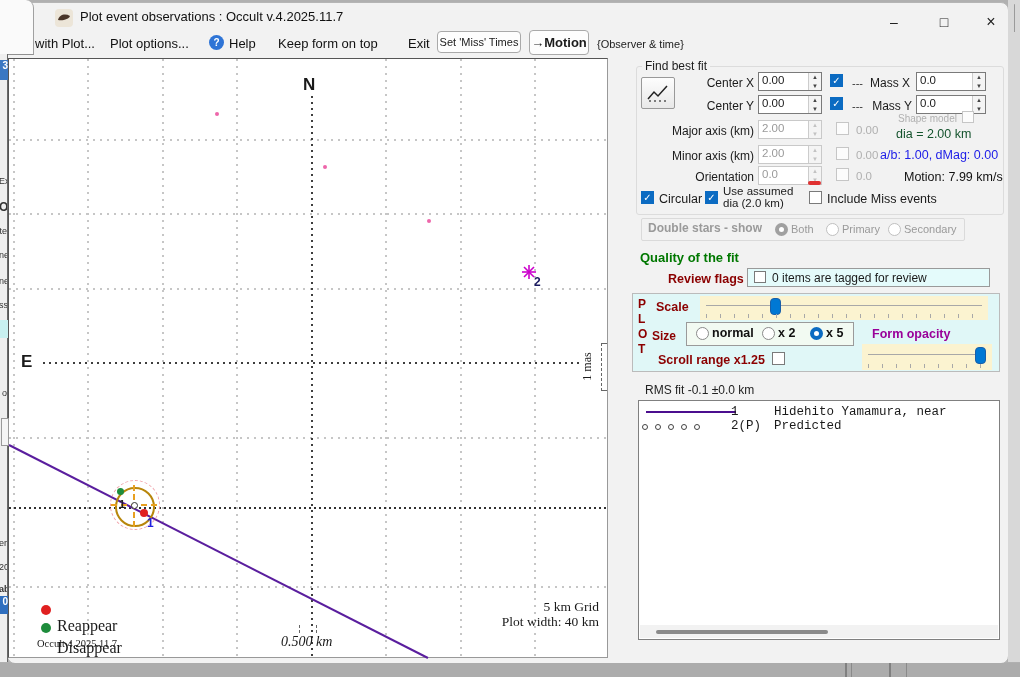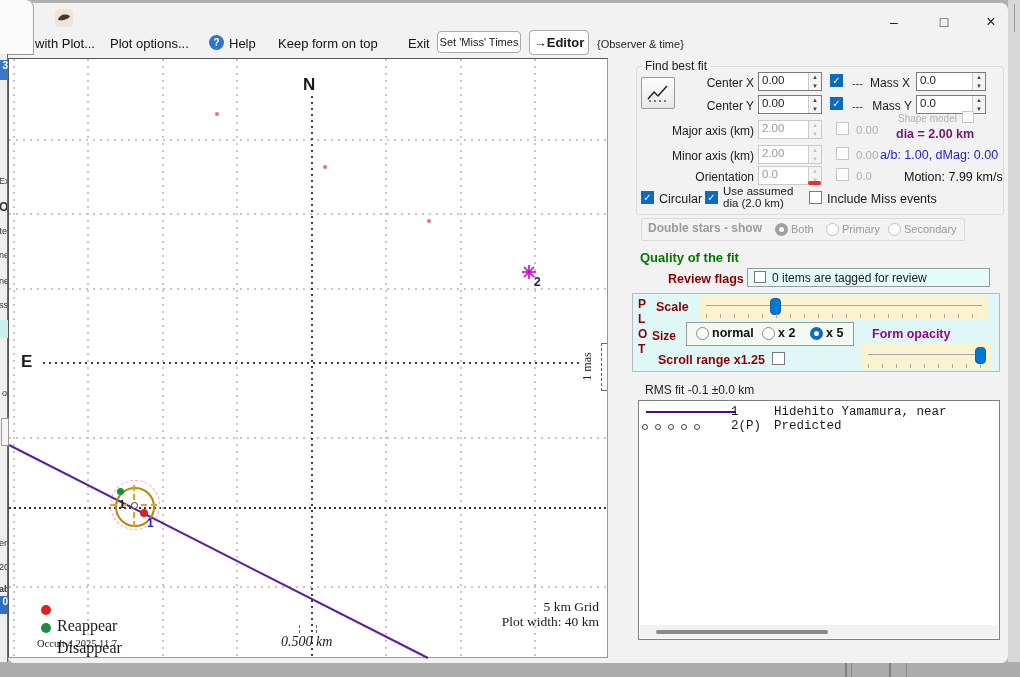--- a/index.html
+++ b/index.html
@@ -50,32 +50,33 @@
 <div id="screen">
 
   <div class="abs" id="win"></div>
 
   <span class="abs" style="left:55px;top:9px;">
     <svg width="18" height="18">
         <rect x="0" y="0" width="18" height="18" rx="4" fill="#ece5d8"></rect>
       <path d="M3,11 C4,6 10,4 15,7 C14,10 8,12 3,11 Z" fill="#4a3629"></path>
       </svg>
   </span>
+  <span class="abs" style="left:80px;top:9px;font-size:13px;color:#111;">Plot event observations : Occult v.4.2025.11.7</span>
   <span class="abs winbtn" style="left:878px;top:10px;">–</span>
   <span class="abs winbtn" style="left:928px;top:10px;">□</span>
   <span class="abs winbtn" style="left:975px;top:10px;font-size:16px;">×</span>
 
   <span class="abs menu-item" style="left:35px;top:36px;">with Plot...</span>
   <span class="abs menu-item" style="left:110px;top:36px;">Plot options...</span>
   <span class="abs" style="left:209px;top:35px;width:15px;height:15px;border-radius:50%;background:#2e74d6;color:#fff;font-size:10px;font-weight:bold;text-align:center;line-height:15px;">?</span>
   <span class="abs menu-item" style="left:229px;top:36px;">Help</span>
   <span class="abs menu-item" style="left:278px;top:36px;">Keep form on top</span>
   <span class="abs menu-item" style="left:408px;top:36px;">Exit</span>
   <span class="abs mbtn" style="left:437px;top:31px;width:82px;height:20px;font-size:11px;line-height:20px;">Set 'Miss' Times</span>
-  <span class="abs mbtn" style="left:529px;top:30px;width:58px;height:23px;font-weight:bold;font-size:13px;line-height:23px;">→Editor</span>
+  <span class="abs mbtn" style="left:529px;top:30px;width:58px;height:23px;font-weight:bold;font-size:13px;line-height:23px;">→Motion</span>
   <span class="abs" style="left:597px;top:38px;font-size:11px;color:#222;">{Observer &amp; time}</span>
 
   <div class="abs" id="plot">
     <div id="grid-layer">
         <div class="gl-v" style="left: 4px; top: 0px; height: 598px;"></div>
         <div class="gl-v" style="left: 78px; top: 0px; height: 598px;"></div>
         <div class="gl-v" style="left: 153px; top: 0px; height: 598px;"></div>
         <div class="gl-v" style="left: 227px; top: 0px; height: 598px;"></div>
         <div class="gl-v" style="left: 376px; top: 0px; height: 598px;"></div>
         <div class="gl-v" style="left: 451px; top: 0px; height: 598px;"></div>
@@ -196,21 +197,21 @@
   <span class="abs" style="left:640px;top:124px;width:114px;text-align:right;">Major axis (km)</span>
   <div class="abs spin dis" style="left:758px;top:120px;width:62px;">
       <span class="spin-v">2.00</span>
       <span class="spin-b">
         <i>▲</i>
         <i>▼</i>
       </span>
     </div>
   <span class="abs cb dis" style="left:836px;top:122px;"></span>
   <span class="abs" style="left:856px;top:124px;font-size:11.5px;color:#b0b0b0;">0.00</span>
-  <span class="abs" style="left:896px;top:127px;font-size:12.5px;color:#701a75;font-weight:bold;">dia = 2.00 km</span>
+  <span class="abs" style="left:896px;top:127px;font-size:12.5px;color:#14532d;">dia = 2.00 km</span>
 
   <span class="abs" style="left:640px;top:149px;width:114px;text-align:right;">Minor axis (km)</span>
   <div class="abs spin dis" style="left:758px;top:145px;width:62px;">
       <span class="spin-v">2.00</span>
       <span class="spin-b">
         <i>▲</i>
         <i>▼</i>
       </span>
     </div>
   <span class="abs cb dis" style="left:836px;top:147px;"></span>

